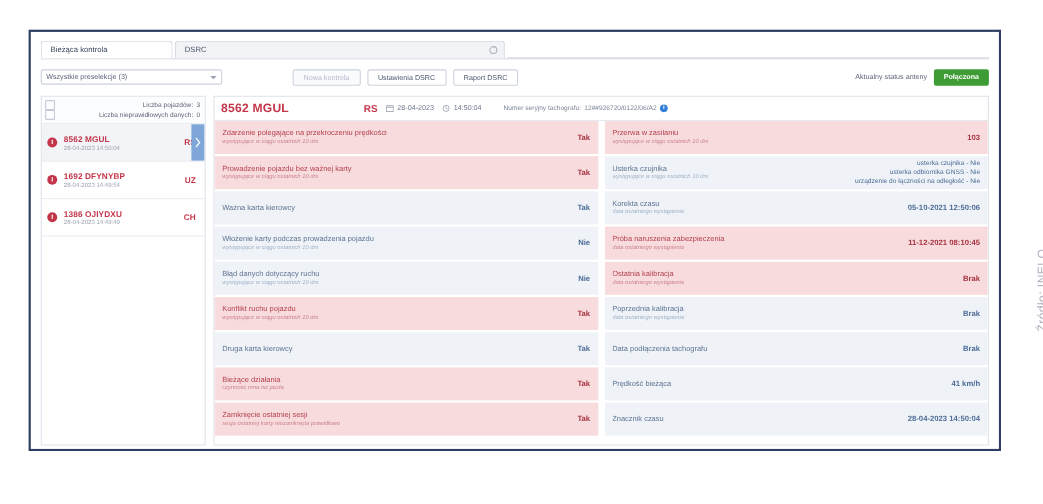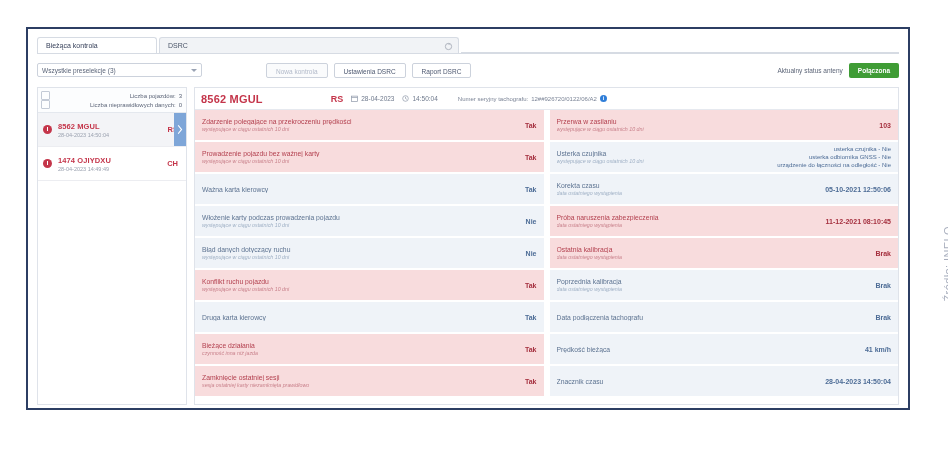--- a/index.html
+++ b/index.html
@@ -427,25 +427,33 @@
             <span class="veh-time" style="display:block">28-04-2023 14:50:04</span>
           </span>
           <span class="veh-code">RS</span>
           <span class="veh-arrow">
             <svg viewBox="0 0 8 12" width="6" height="9">
               <path d="M2 1 L6 6 L2 11" fill="none" stroke="#ffffff" stroke-width="1.6" stroke-linecap="round"></path>
             </svg>
           </span>
         </div>
 
-
         <div class="vehicle-row">
           <span class="veh-dot"></span>
           <span class="veh-text">
-            <span class="veh-plate" style="display:block">1474 OJIYDXU</span>
+            <span class="veh-plate" style="display:block">1692 DFYNYBP</span>
+            <span class="veh-time" style="display:block">28-04-2023 14:49:54</span>
+          </span>
+          <span class="veh-code">UZ</span>
+        </div>
+
+        <div class="vehicle-row">
+          <span class="veh-dot"></span>
+          <span class="veh-text">
+            <span class="veh-plate" style="display:block">1386 OJIYDXU</span>
             <span class="veh-time" style="display:block">28-04-2023 14:49:49</span>
           </span>
           <span class="veh-code">CH</span>
         </div>
       </div>
 
       <div class="right-panel">
         <div class="detail-header">
           <span class="dh-plate">8562 MGUL</span>
           <span class="dh-code">RS</span>

